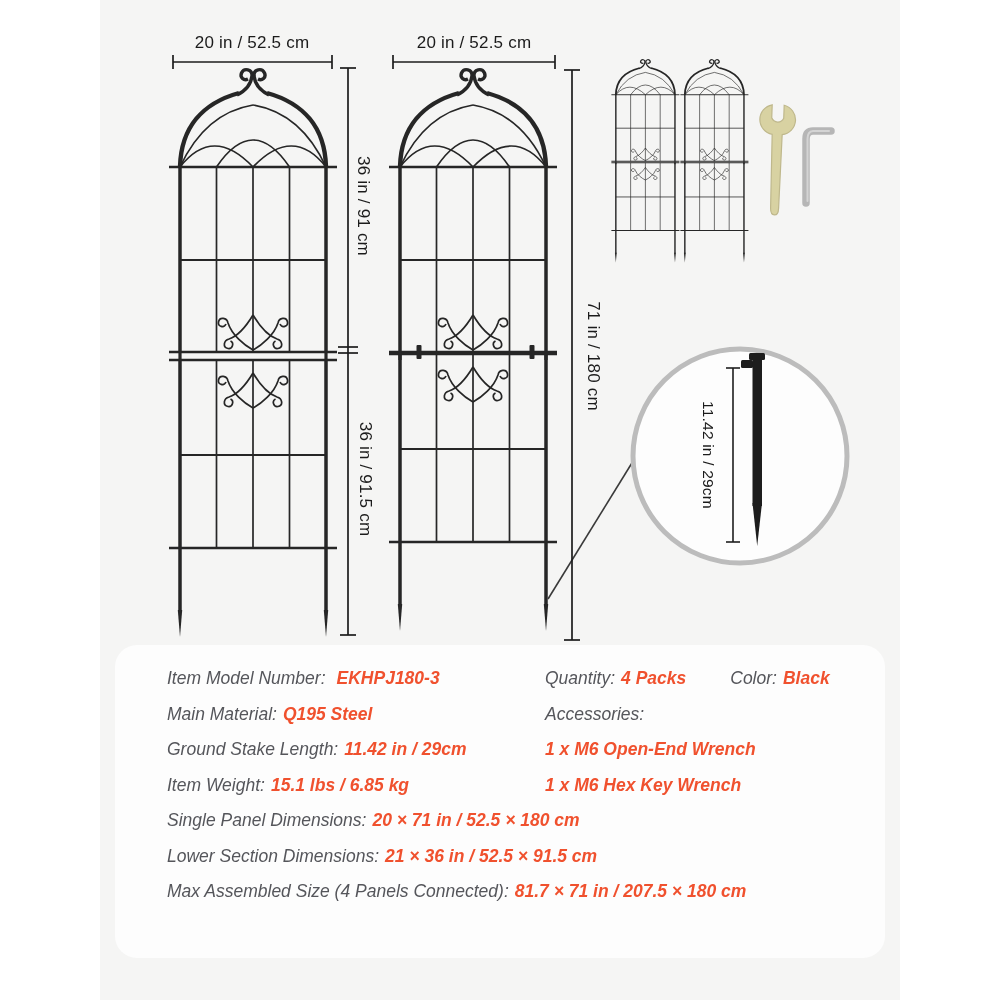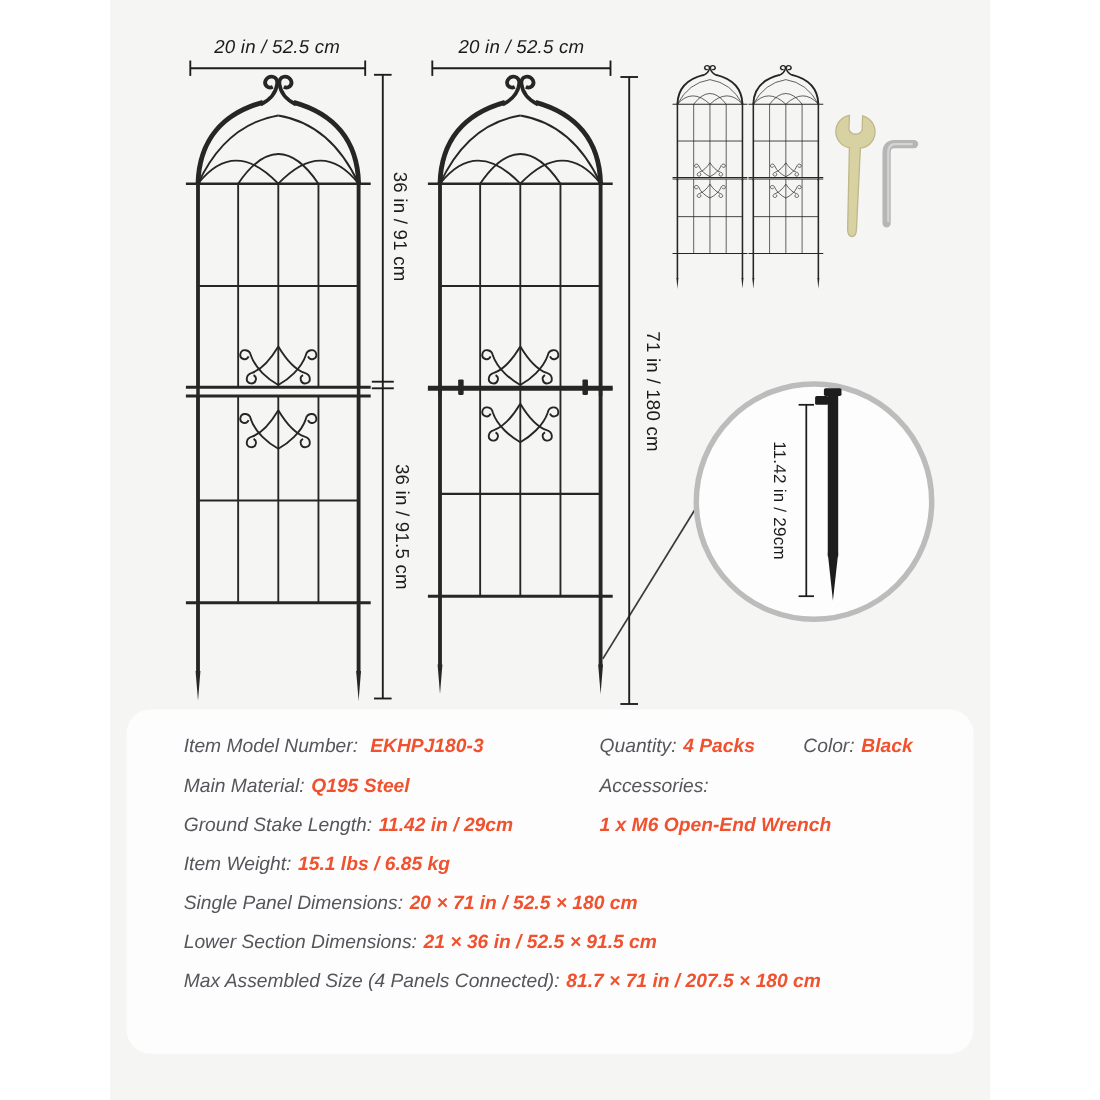--- a/index.html
+++ b/index.html
@@ -6,21 +6,21 @@
   body{
     width:1000px;height:1000px;position:relative;background:#ffffff;
     font-family:"Liberation Sans", sans-serif;overflow:hidden;
   }
   .stage{position:absolute;left:100px;top:0;width:800px;height:1000px;background:#f5f5f4;}
   svg.art{position:absolute;left:0;top:0;width:1000px;height:1000px;}
   .dim-label{
     position:absolute;font-size:17px;font-weight:500;color:#1b1b1b;
     letter-spacing:.2px;white-space:nowrap;text-align:center;
   }
-  .dim-h{width:160px;font-style:italic;}
+  .dim-h{width:160px;}
   .dim-v{width:132px;transform:rotate(90deg);}
   .dim-stake{width:120px;font-size:15.5px;transform:rotate(90deg);}
   .spec-panel{
     position:absolute;left:115px;top:645px;width:770px;height:313px;
     background:#fdfdfd;border-radius:22px;box-sizing:border-box;
     padding:23px 0 0 52px;
   }
   .spec-row{display:flex;align-items:baseline;height:22px;margin-bottom:13.5px;
     font-size:17.5px;white-space:nowrap;font-style:italic;}
   .spec-label{color:#55565b;font-weight:400;}
@@ -197,14 +197,17 @@
         <span class="spec-label">Color:</span>
         <span class="spec-value">Black</span>
       </span>
     </div>
     <div class="spec-row">
       <span class="spec-label">Accessories:</span>
     </div>
     <div class="spec-row">
       <span class="spec-value" style="margin-left:0;">1 x M6 Open-End Wrench</span>
     </div>
+    <div class="spec-row">
+      <span class="spec-value" style="margin-left:0;">1 x M6 Hex Key Wrench</span>
+    </div>
   </div>
 </div>
 
 </body></html>

